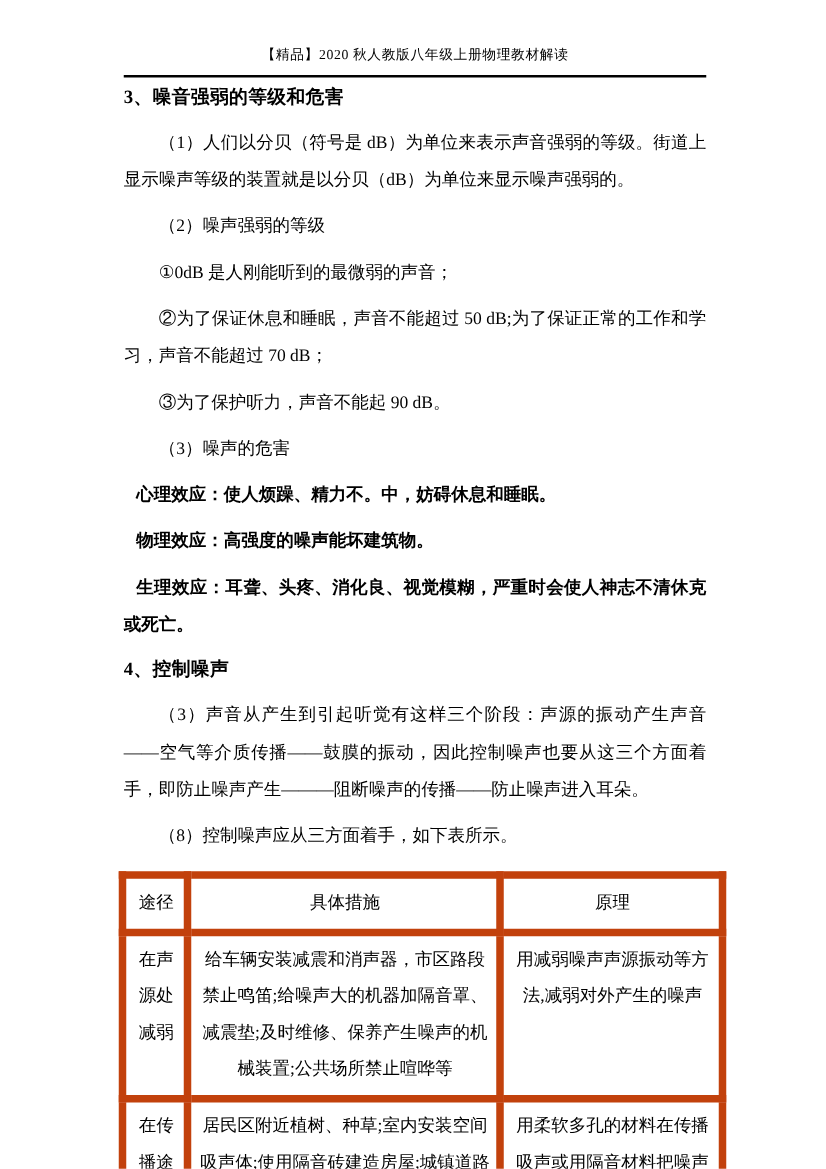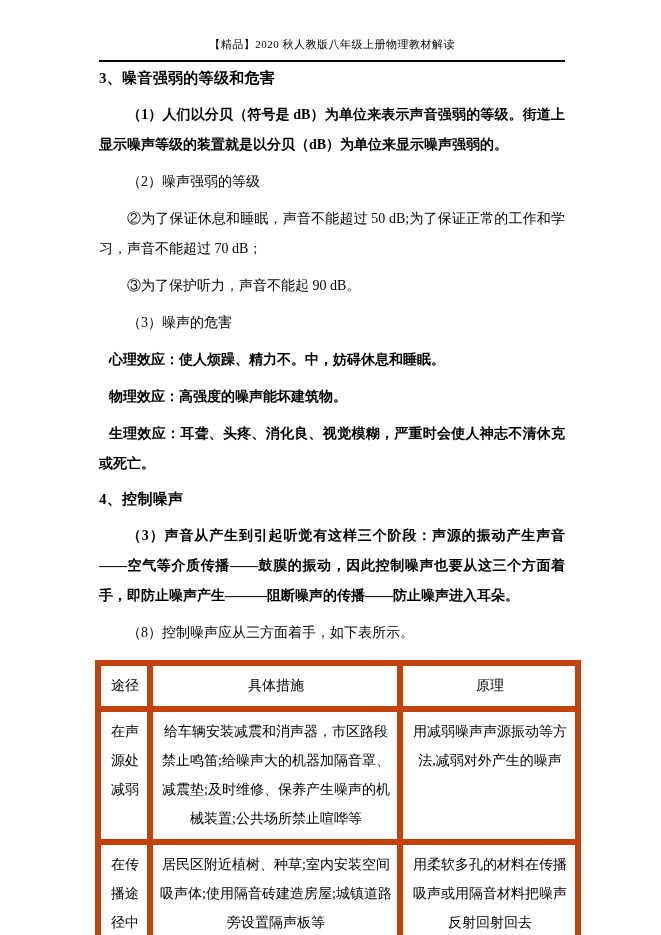--- a/index.html
+++ b/index.html
@@ -42,21 +42,21 @@
   }
   h3.sec-heading.second {
     margin-top: 10px;
   }
   p {
     font-size: 14px;
     line-height: 30px;
     margin: 7px 0 0 0;
     text-align: justify;
   }
-  p.first-after-heading { margin-top: 12px; font-weight: bold; }
+  p.first-after-heading { margin-top: 12px; }
   p.indent2 { text-indent: 28px; }
   p.indent1 { text-indent: 10px; font-weight: bold; }
   table.noise-table {
     border-collapse: collapse;
     table-layout: fixed;
     width: 480px;
     margin: 12px 0 0 -4px; 
     font-size: 14px;
   }
   table.noise-table th,
@@ -78,20 +78,21 @@
 
 <div class="page">
   <div class="content">
 
     <div class="doc-header">【精品】2020 秋人教版八年级上册物理教材解读</div>
 
     <h3 class="sec-heading">3、噪音强弱的等级和危害</h3>
 
     <p class="indent2 first-after-heading">（1）人们以分贝（符号是 dB）为单位来表示声音强弱的等级。街道上显示噪声等级的装置就是以分贝（dB）为单位来显示噪声强弱的。</p>
     <p class="indent2">（2）噪声强弱的等级</p>
+    <p class="indent2">①0dB 是人刚能听到的最微弱的声音；</p>
     <p class="indent2">②为了保证休息和睡眠，声音不能超过 50 dB;为了保证正常的工作和学习，声音不能超过 70 dB；</p>
     <p class="indent2">③为了保护听力，声音不能起 90 dB。</p>
     <p class="indent2">（3）噪声的危害</p>
     <p class="indent1">心理效应：使人烦躁、精力不。中，妨碍休息和睡眠。</p>
     <p class="indent1">物理效应：高强度的噪声能坏建筑物。</p>
     <p class="indent1">生理效应：耳聋、头疼、消化良、视觉模糊，严重时会使人神志不清休克或死亡。</p>
 
     <h3 class="sec-heading second">4、控制噪声</h3>
 
     <p class="indent2 first-after-heading">（3）声音从产生到引起听觉有这样三个阶段：声源的振动产生声音——空气等介质传播——鼓膜的振动，因此控制噪声也要从这三个方面着手，即防止噪声产生———阻断噪声的传播——防止噪声进入耳朵。</p>

